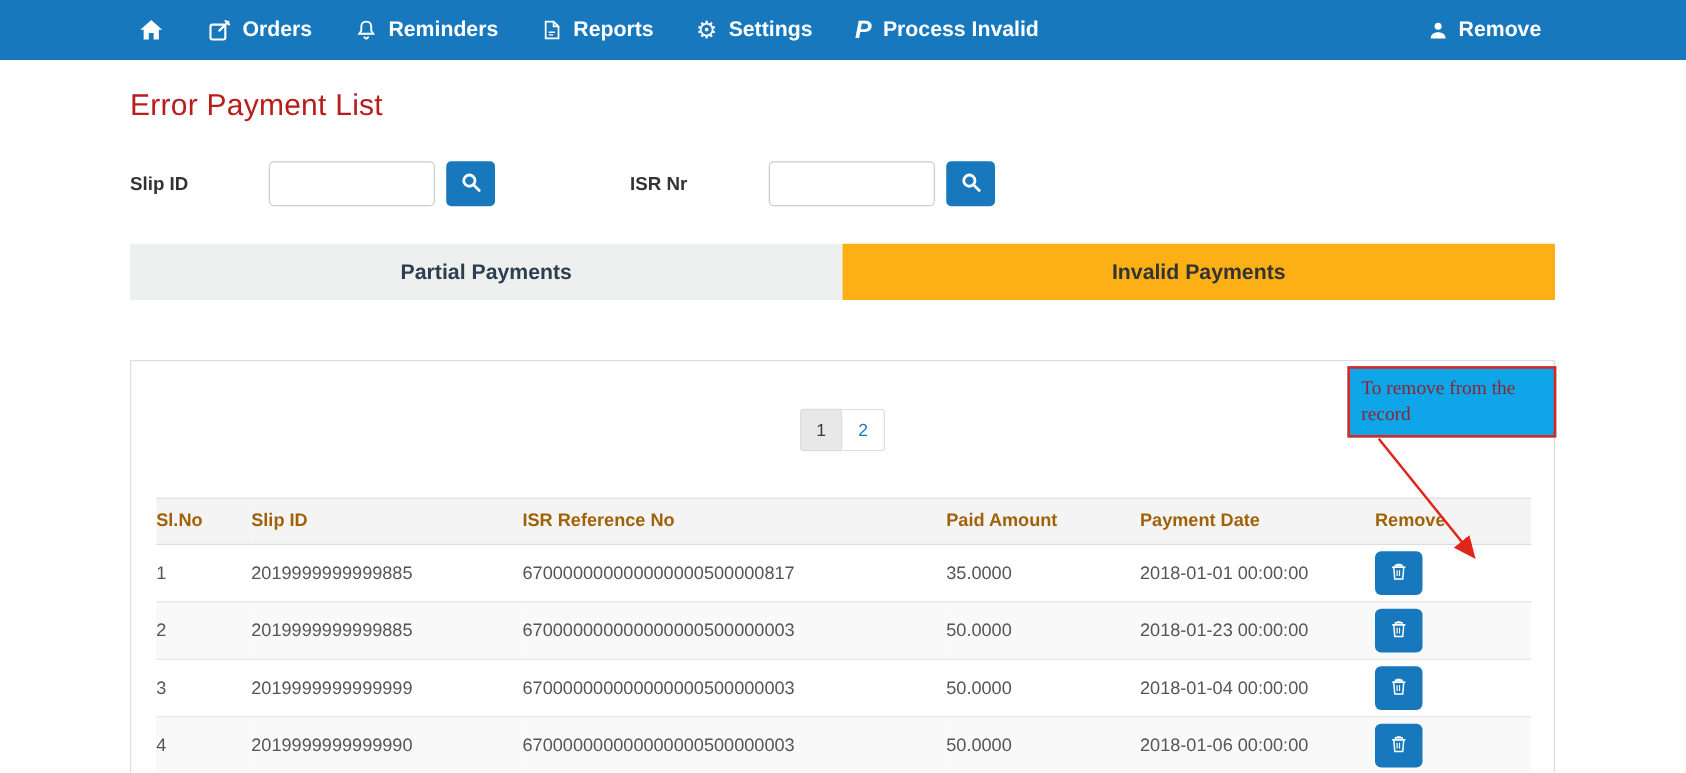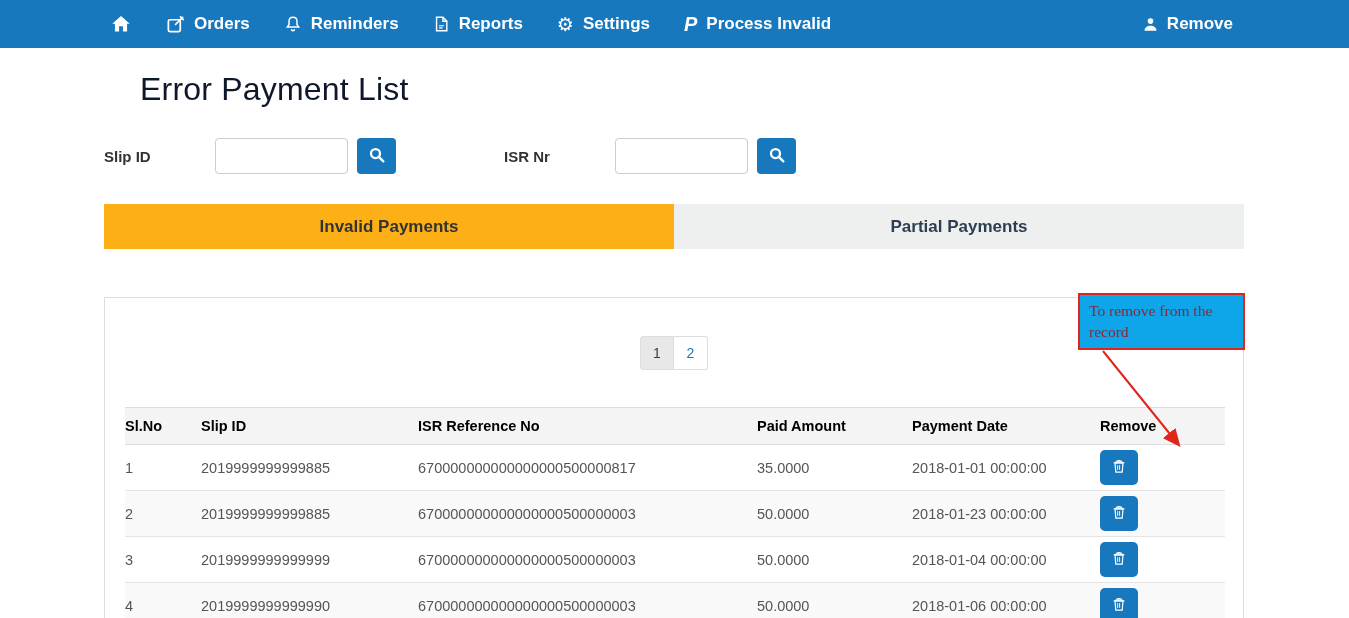--- a/index.html
+++ b/index.html
@@ -26,23 +26,22 @@
   }
   .nav-item svg { display: block; }
   .nav-spacer { flex: 1; }
   .nav-gear { font-family: "DejaVu Sans", sans-serif; font-size: 19px; line-height: 1; font-weight: normal; }
   .paypal-p { font-style: italic; font-size: 20px; font-weight: bold; line-height: 1; }
 
   
   .container { width: 1140px; margin-left: 104px; position: relative; }
   .page-title {
     margin-top: 23px;
-    font-size: 32px; font-weight: normal; color: #0f172a;
+    font-size: 24px; font-weight: normal; color: #b91c1c;
     letter-spacing: 0.2px;
-    margin-left: 36px;
   }
 
   
   .search-row { position: relative; height: 36px; margin-top: 30px; }
   .search-label {
     position: absolute; top: 0; height: 36px;
     display: flex; align-items: center;
     font-size: 15px; font-weight: 600; color: #333;
   }
   .lbl-slip { left: 0; }
@@ -96,21 +95,21 @@
   .page-link:last-child { border-radius: 0 3px 3px 0; }
 
   
   table.data-table {
     width: 1100px; margin-top: 37px;
     border-collapse: collapse; table-layout: fixed;
     font-size: 14.5px; color: #555;
   }
   .data-table thead th {
     background: #f4f4f4;
-    font-weight: bold; color: #000000;
+    font-weight: bold; color: #a16207;
     text-align: left; height: 37px; vertical-align: middle;
     border-top: 1px solid #ddd; border-bottom: 1px solid #ddd;
   }
   .data-table th.col-remove, .data-table td.col-remove { padding-right: 2px; }
   .data-table tbody td { height: 46px; vertical-align: middle; border-bottom: 1px solid #e5e5e5; }
   .data-table tbody tr:nth-child(even) { background: #f9f9f9; }
   .remove-btn {
     width: 38px; height: 35px;
     background: #1878bd; border: none; border-radius: 5px;
     display: inline-flex; align-items: center; justify-content: center;
@@ -217,22 +216,22 @@
       <span>
         <svg width="18" height="18" viewBox="0 0 24 24" fill="none" stroke="#fff" stroke-width="3">
           <circle cx="10" cy="10" r="6"></circle>
           <path d="M14.8 14.8L20.5 20.5" stroke-linecap="round"></path>
         </svg>
       </span>
     </button>
   </div>
 
   <div class="tabs">
+    <div class="tab tab-inactive">Partial Payments</div>
     <div class="tab tab-active">Invalid Payments</div>
-    <div class="tab tab-inactive">Partial Payments</div>
   </div>
 
   <div class="panel">
 
     <div class="pagination">
       <a class="page-link active">1</a>
       <a class="page-link">2</a>
     </div>
 
     <table class="data-table">

